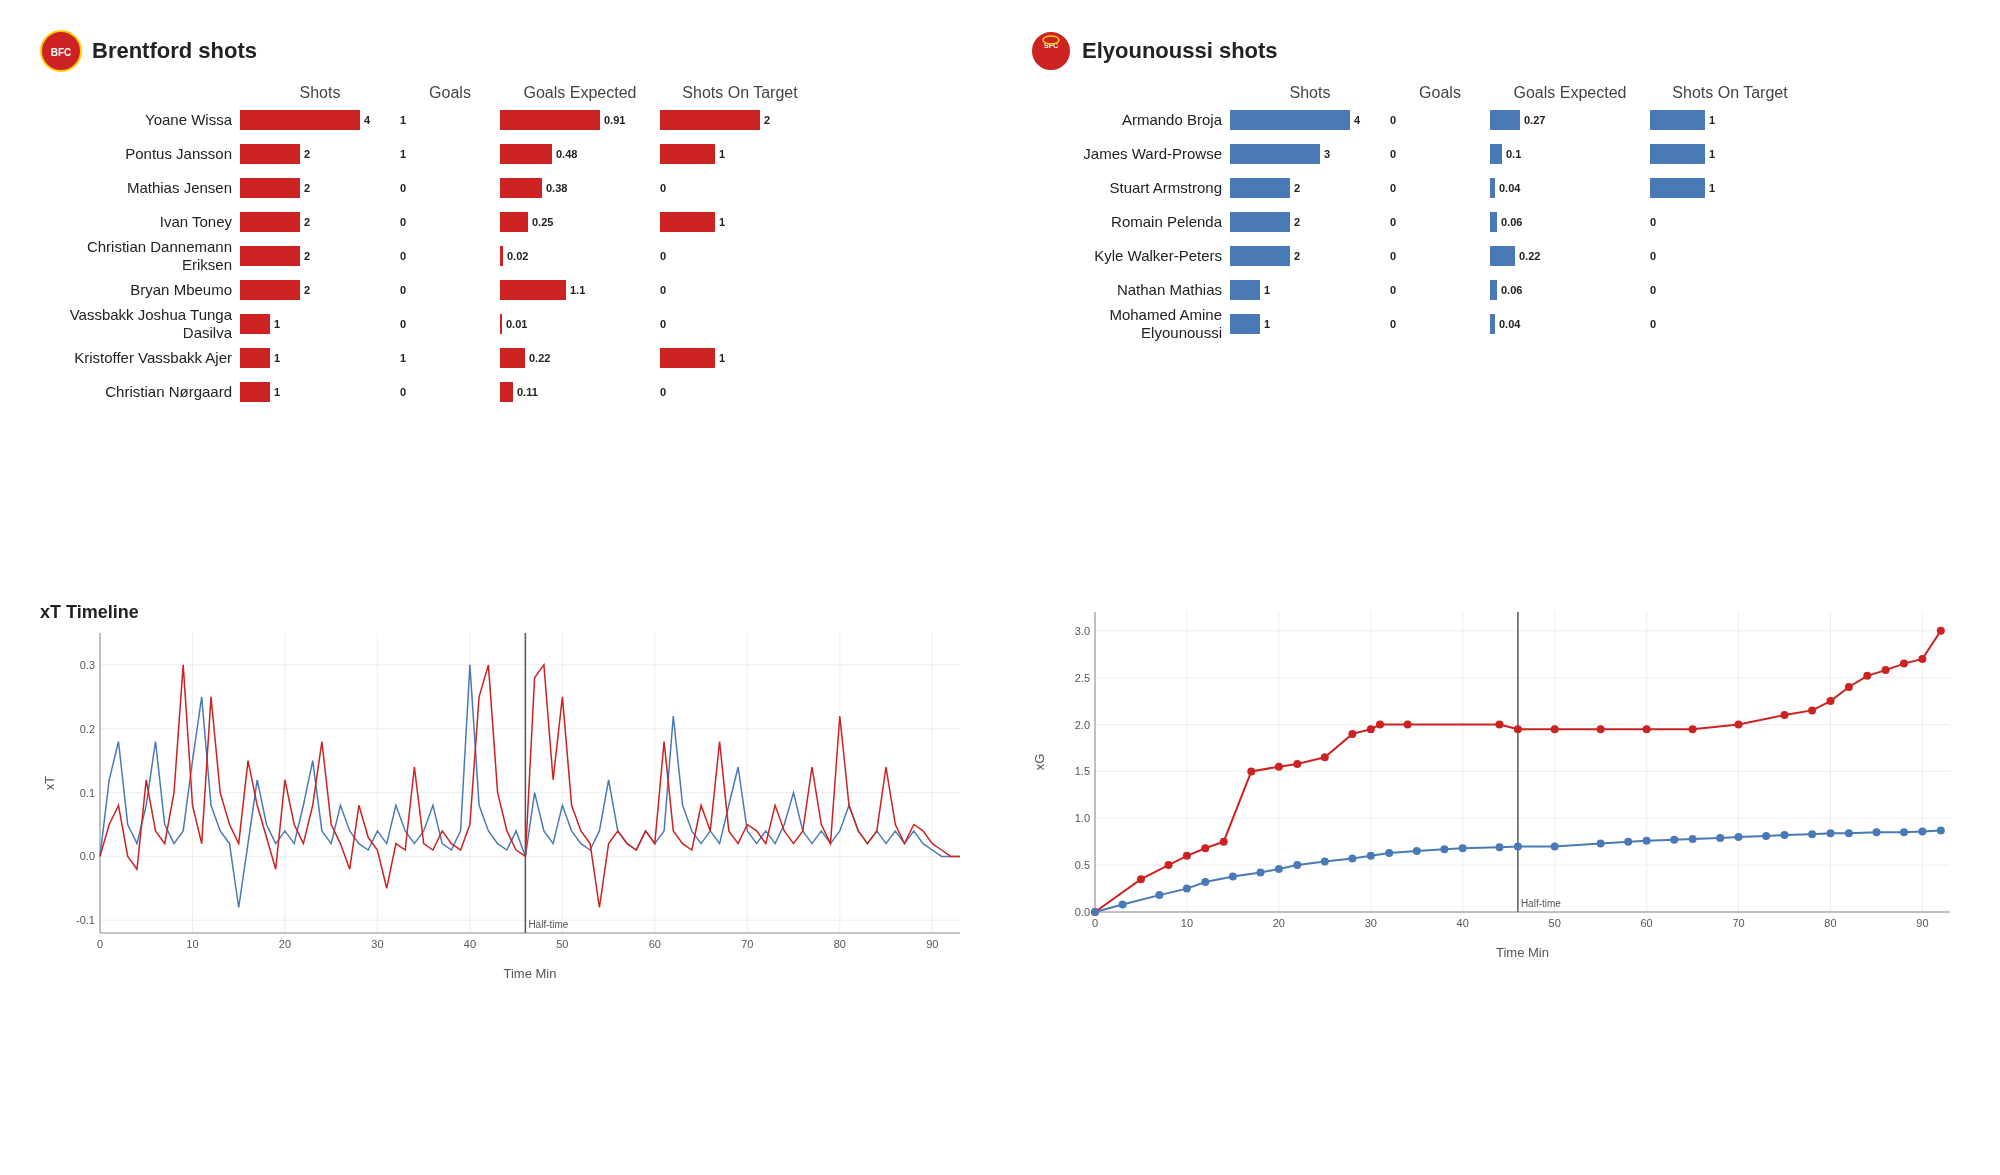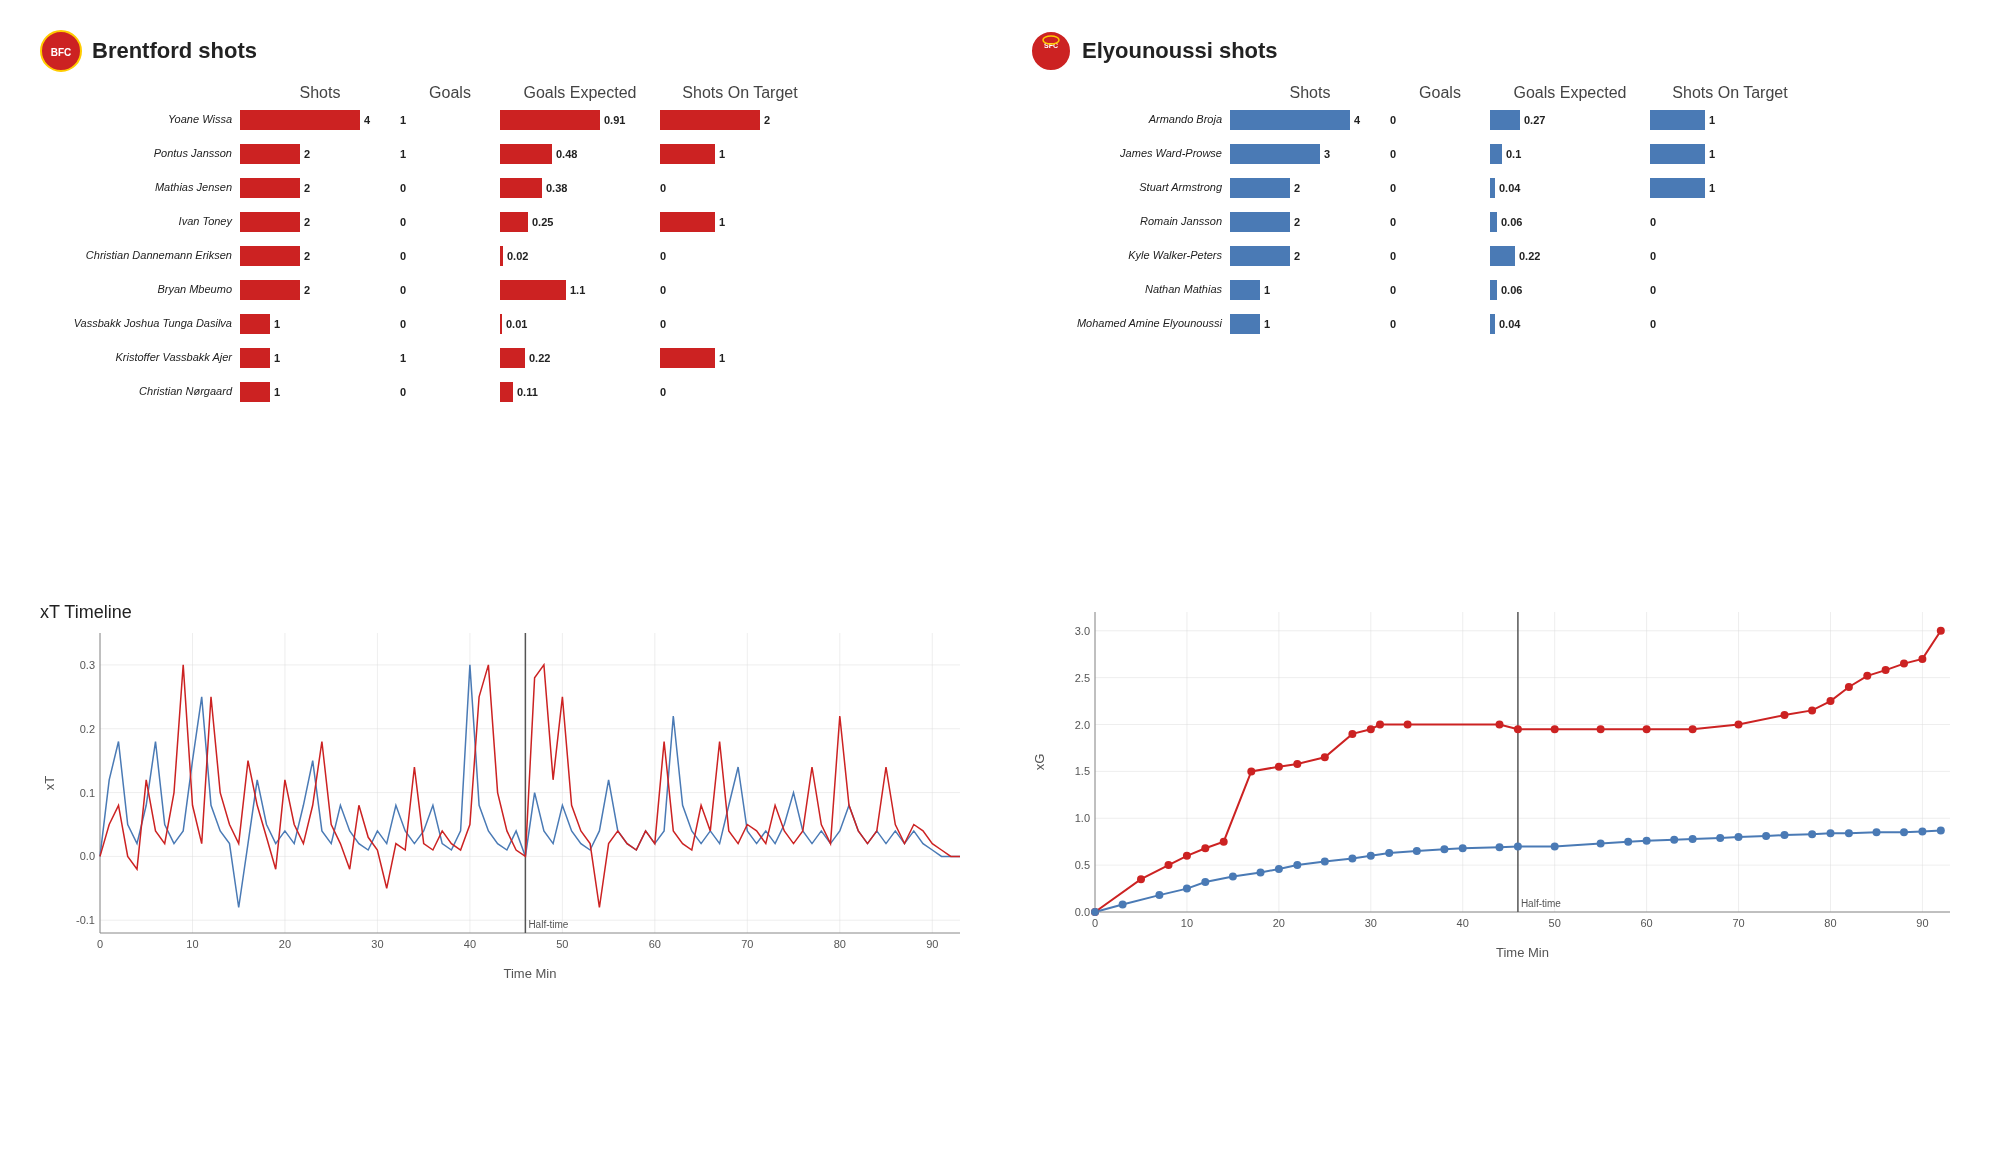--- a/index.html
+++ b/index.html
@@ -45,23 +45,22 @@
     .player-row {
       display: flex;
       align-items: center;
       margin-bottom: 6px;
       height: 28px;
     }
     .player-name {
       width: 200px;
       text-align: right;
       padding-right: 8px;
-      font-size: 11px;
+      font-size: 15px;
       line-height: 1.2;
-      font-style: italic;
     }
     .bar-cell {
       display: flex;
       align-items: center;
       gap: 4px;
     }
     .bar {
       height: 20px;
       display: inline-block;
     }
@@ -76,21 +75,21 @@
     .xg-col { width: 160px; }
     .sot-col { width: 160px; }
 
     
     .chart-panel {
       padding: 10px 20px;
       position: relative;
     }
     .chart-title {
       font-size: 18px;
-      font-weight: normal;
+      font-weight: bold;
     }
     svg text { font-family: Arial, sans-serif; }
   </style>
 </head>
 <body>
 
 <div class="main-container">
 
   <div class="panel">
     <div class="panel-title">
@@ -343,21 +342,21 @@
       <div class="bar-cell xg-col">
         <div class="bar bar-red" style="width:5px;background:#4a7ab5"></div>
         <span class="bar-label">0.04</span>
       </div>
       <div class="bar-cell sot-col">
         <div class="bar" style="width:55px;background:#4a7ab5"></div>
         <span class="bar-label">1</span>
       </div>
     </div>
           <div class="player-row">
-      <div class="player-name">Romain Jansson</div>
+      <div class="player-name">Romain Pelenda</div>
       <div class="bar-cell shots-col">
         <div class="bar bar-red" style="width:60px;background:#4a7ab5"></div>
         <span class="bar-label">2</span>
       </div>
       <div class="bar-cell goals-col">
         <span class="bar-label">0</span>
       </div>
       <div class="bar-cell xg-col">
         <div class="bar bar-red" style="width:7px;background:#4a7ab5"></div>
         <span class="bar-label">0.06</span>

